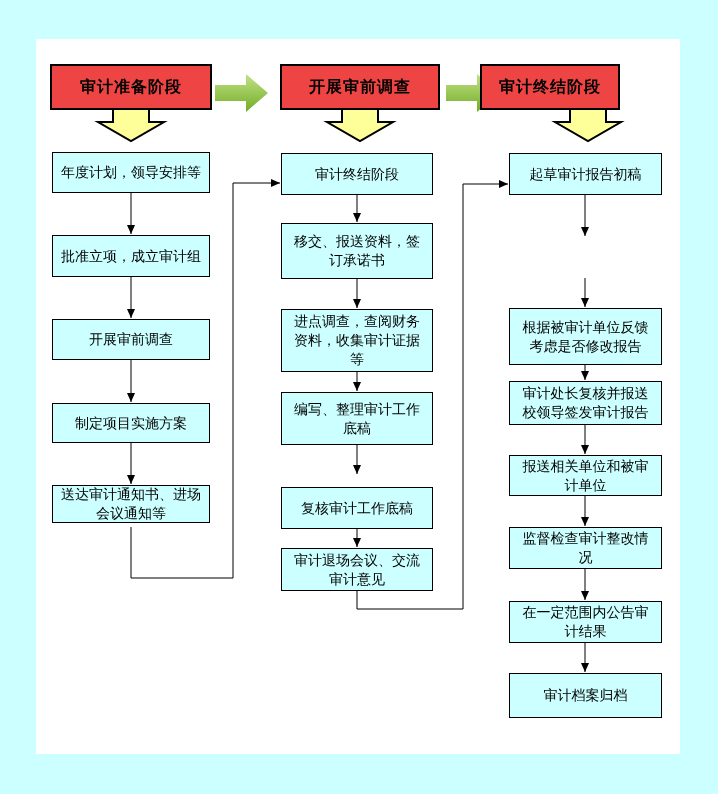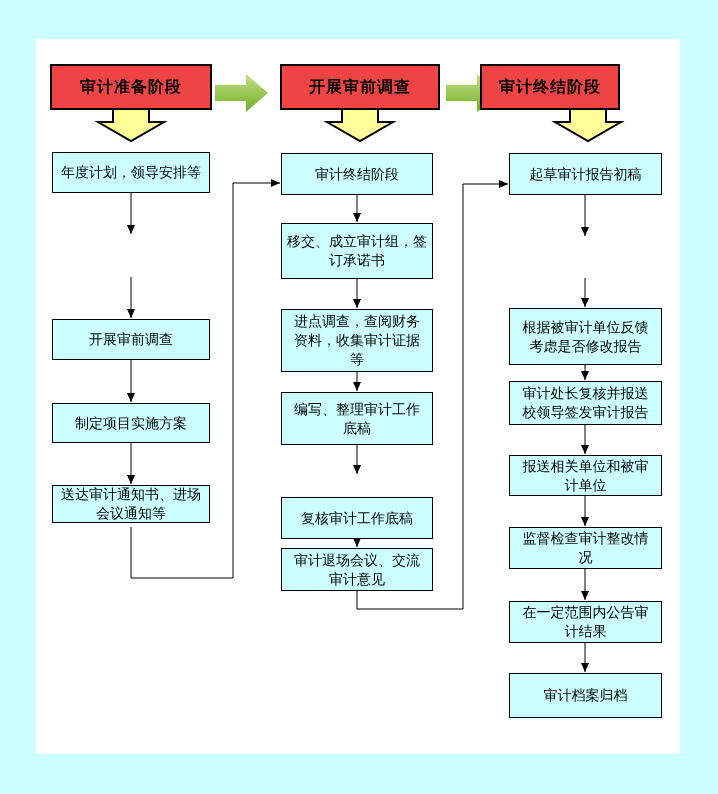--- a/index.html
+++ b/index.html
@@ -103,34 +103,35 @@
     <polyline points="131,527 131,578 233,578 233,183 280,183" fill="none" stroke="#000" stroke-width="1" marker-end="url(#ah)"></polyline>
 
     <polyline points="357,591 357,609 463,609 463,184 508,184" fill="none" stroke="#000" stroke-width="1" marker-end="url(#ah)"></polyline>
   </svg>
 
   <div class="phase" style="left:50px;top:64px;width:162px;height:46px">审计准备阶段</div>
   <div class="phase" style="left:280px;top:64px;width:160px;height:46px">开展审前调查</div>
   <div class="phase" style="left:480px;top:64px;width:140px;height:46px">审计终结阶段</div>
 
   <div class="step" style="left:52px;top:152px;width:158px;height:41px">年度计划，领导安排等</div>
+  <div class="step" style="left:52px;top:235px;width:158px;height:42px">批准立项，成立审计组</div>
   <div class="step" style="left:52px;top:319px;width:158px;height:41px">开展审前调查</div>
   <div class="step" style="left:52px;top:403px;width:158px;height:40px">制定项目实施方案</div>
   <div class="step" style="left:52px;top:485px;width:158px;height:38px">送达审计通知书、进场
 会议通知等</div>
 
   <div class="step" style="left:281px;top:153px;width:152px;height:42px">审计终结阶段</div>
-  <div class="step" style="left:281px;top:223px;width:152px;height:56px">移交、成立审计组，签
+  <div class="step" style="left:281px;top:223px;width:152px;height:56px">移交、报送资料，签
 订承诺书</div>
   <div class="step" style="left:281px;top:309px;width:152px;height:63px">进点调查，查阅财务
 资料，收集审计证据
 等</div>
   <div class="step" style="left:281px;top:392px;width:152px;height:53px">编写、整理审计工作
 底稿</div>
-  <div class="step" style="left:281px;top:497px;width:152px;height:42px">复核审计工作底稿</div>
+  <div class="step" style="left:281px;top:487px;width:152px;height:42px">复核审计工作底稿</div>
   <div class="step" style="left:281px;top:548px;width:152px;height:43px">审计退场会议、交流
 审计意见</div>
 
   <div class="step" style="left:509px;top:153px;width:153px;height:42px">起草审计报告初稿</div>
   <div class="step" style="left:509px;top:308px;width:153px;height:57px">根据被审计单位反馈
 考虑是否修改报告</div>
   <div class="step" style="left:509px;top:381px;width:153px;height:44px">审计处长复核并报送
 校领导签发审计报告</div>
   <div class="step" style="left:509px;top:455px;width:153px;height:41px">报送相关单位和被审
 计单位</div>

